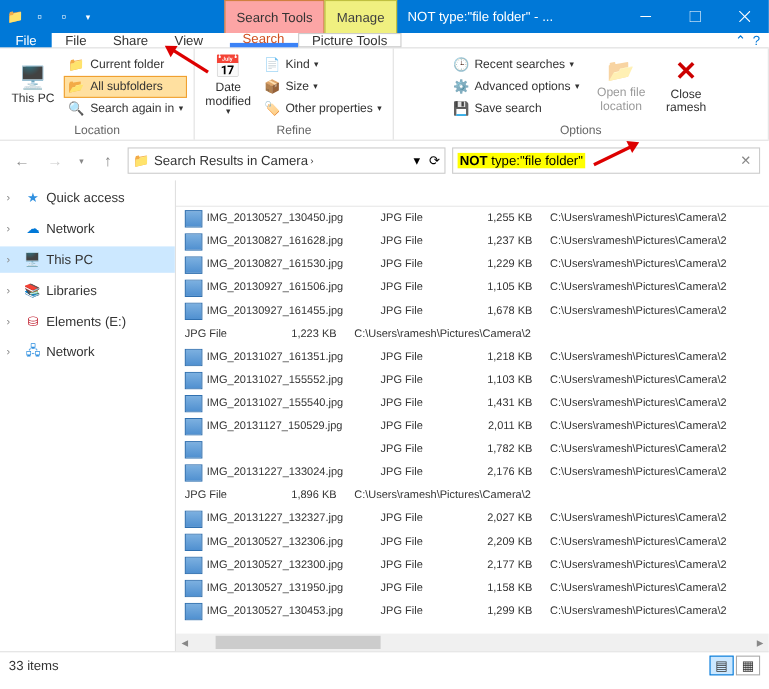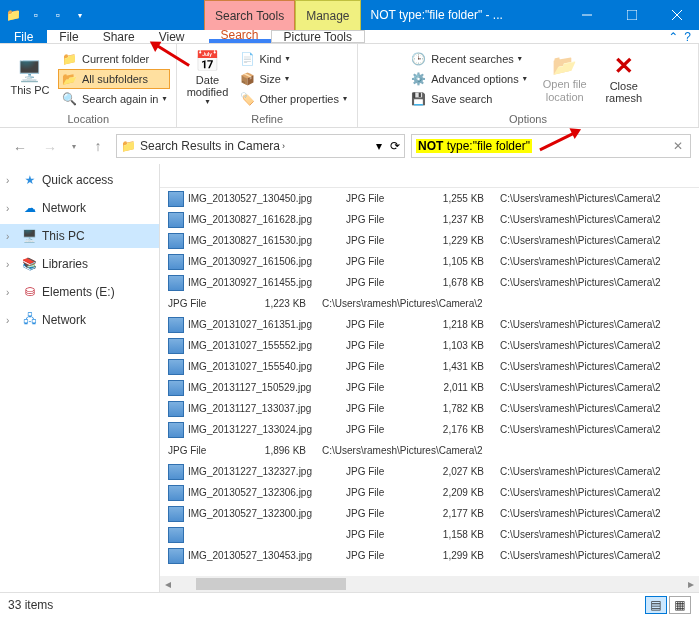--- a/index.html
+++ b/index.html
@@ -354,21 +354,20 @@
             <span class="file-icn"></span>
             <span>IMG_20131127_150529.jpg</span>
           </div>
     <div class="cell type">JPG File</div>
     <div class="cell size">2,011 KB</div>
     <div class="cell path">C:\Users\ramesh\Pictures\Camera\2</div>
         </div>
         <div class="row">
           <div class="cell name">
             <span class="file-icn"></span>
-            <span>IMG_20131127_133037.jpg</span>
           </div>
     <div class="cell type">JPG File</div>
     <div class="cell size">1,782 KB</div>
     <div class="cell path">C:\Users\ramesh\Pictures\Camera\2</div>
         </div>
         <div class="row">
           <div class="cell name">
             <span class="file-icn"></span>
             <span>IMG_20131227_133024.jpg</span>
           </div>
@@ -404,20 +403,21 @@
             <span class="file-icn"></span>
             <span>IMG_20130527_132300.jpg</span>
           </div>
     <div class="cell type">JPG File</div>
     <div class="cell size">2,177 KB</div>
     <div class="cell path">C:\Users\ramesh\Pictures\Camera\2</div>
         </div>
         <div class="row">
           <div class="cell name">
             <span class="file-icn"></span>
+            <span>IMG_20130527_131950.jpg</span>
           </div>
     <div class="cell type">JPG File</div>
     <div class="cell size">1,158 KB</div>
     <div class="cell path">C:\Users\ramesh\Pictures\Camera\2</div>
         </div>
         <div class="row">
           <div class="cell name">
             <span class="file-icn"></span>
             <span>IMG_20130527_130453.jpg</span>
           </div>

